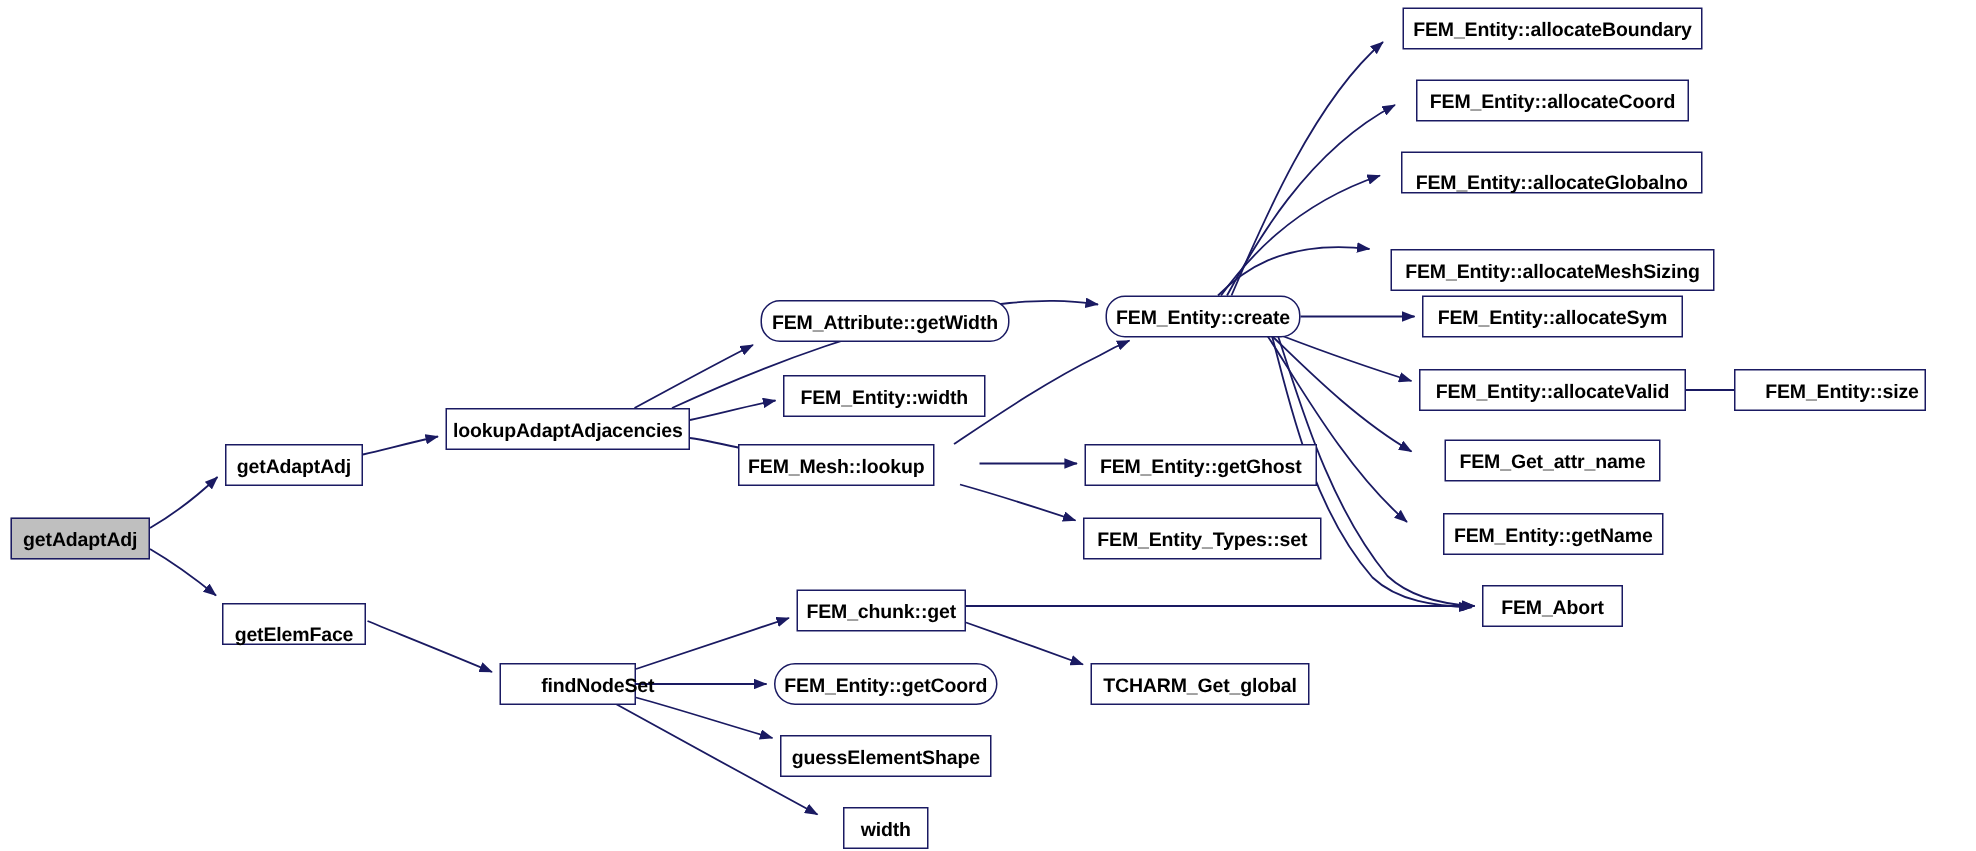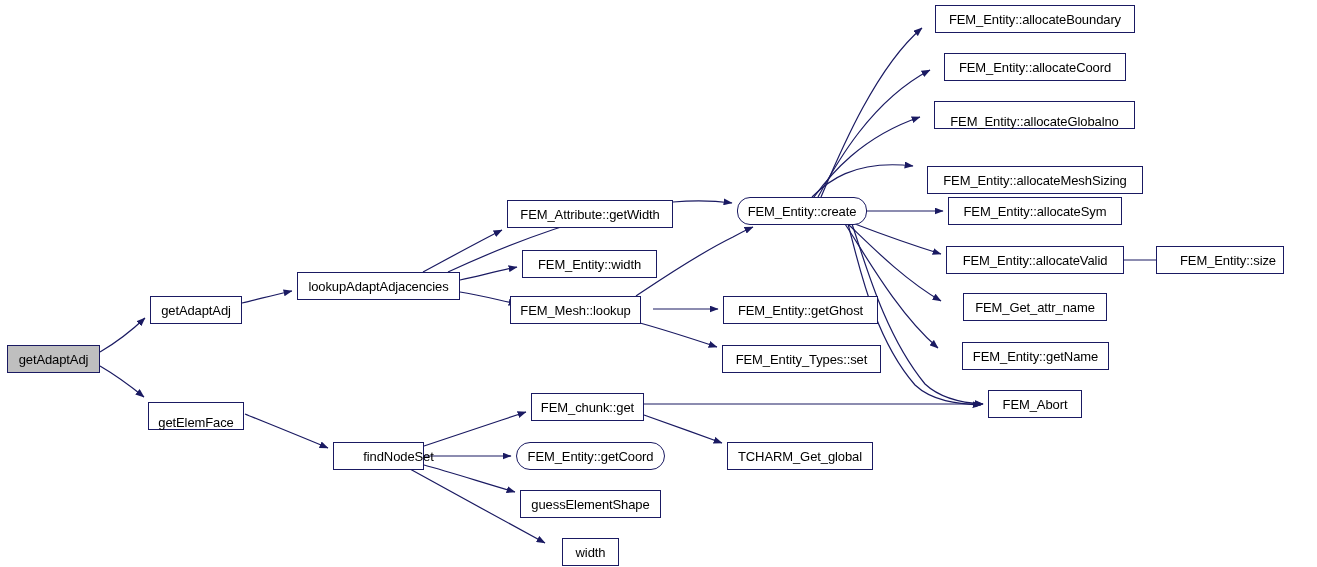--- a/index.html
+++ b/index.html
@@ -36,20 +36,21 @@
     justify-content: center;
     white-space: nowrap;
     letter-spacing: -0.1px;
   }
   .node.root {
     background: #bfbfbf;
   }
   .node-label {
     display: block;
     padding: 0 4px;
+    font-weight: bold;
   }
 </style>
 </head>
 <body>
 
 <div id="canvas">
 
   <svg id="edge-layer" width="1317" height="567" viewBox="0 0 1317 567" xmlns="http://www.w3.org/2000/svg">
     <defs>
       <marker id="arrowhead" markerWidth="9" markerHeight="7" refX="8.4" refY="3.5" orient="auto" markerUnits="userSpaceOnUse">
@@ -97,27 +98,27 @@
       </div>
       <div class="node" style="left: 148px; top: 402px; width: 96px; height: 28px; align-items: flex-end;">
         <span class="node-label">getElemFace</span>
       </div>
       <div class="node" style="left: 297px; top: 272px; width: 163px; height: 28px;">
         <span class="node-label">lookupAdaptAdjacencies</span>
       </div>
       <div class="node" style="left: 333px; top: 442px; width: 91px; height: 28px; padding-left: 40px;">
         <span class="node-label">findNodeSet</span>
       </div>
-      <div class="node" style="left: 507px; top: 200px; width: 166px; height: 28px;">
+      <div class="node" style="left: 507px; top: 200px; width: 166px; height: 28px; border-radius: 13px;">
         <span class="node-label">FEM_Attribute::getWidth</span>
       </div>
       <div class="node" style="left: 522px; top: 250px; width: 135px; height: 28px;">
         <span class="node-label">FEM_Entity::width</span>
       </div>
-      <div class="node" style="left: 510px; top: 296px; width: 131px; height: 28px;">
+      <div class="node" style="left: 492px; top: 296px; width: 131px; height: 28px;">
         <span class="node-label">FEM_Mesh::lookup</span>
       </div>
       <div class="node" style="left: 531px; top: 393px; width: 113px; height: 28px;">
         <span class="node-label">FEM_chunk::get</span>
       </div>
       <div class="node" style="left: 516px; top: 442px; width: 149px; height: 28px; border-radius: 14px;">
         <span class="node-label">FEM_Entity::getCoord</span>
       </div>
       <div class="node" style="left: 520px; top: 490px; width: 141px; height: 28px;">
         <span class="node-label">guessElementShape</span>

